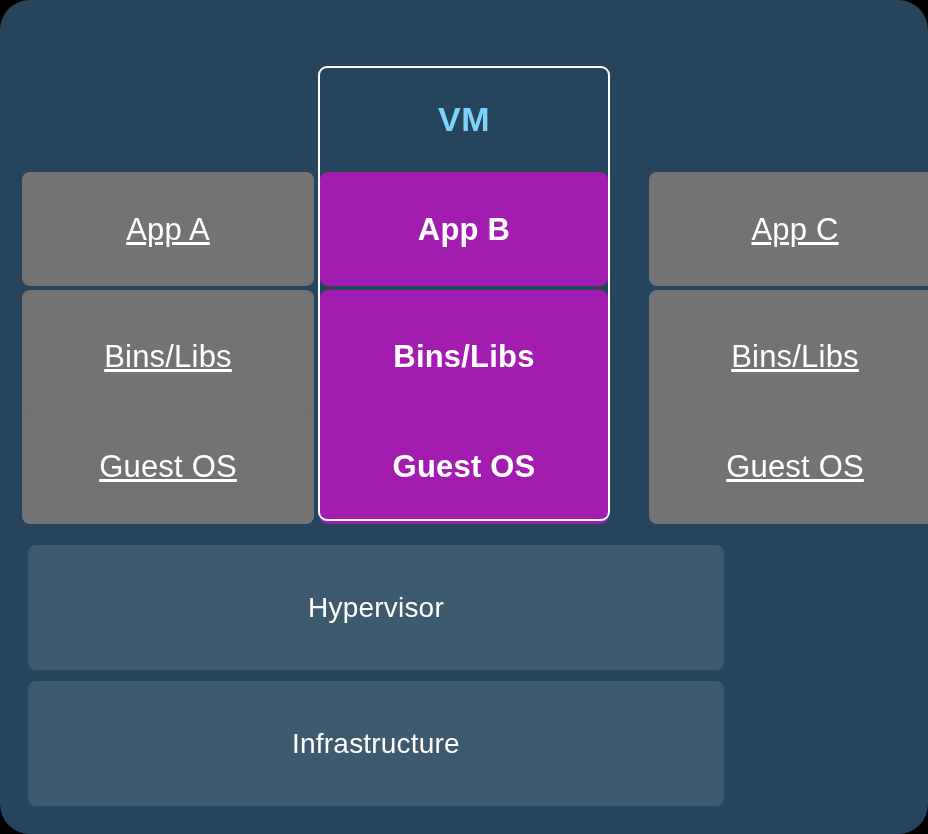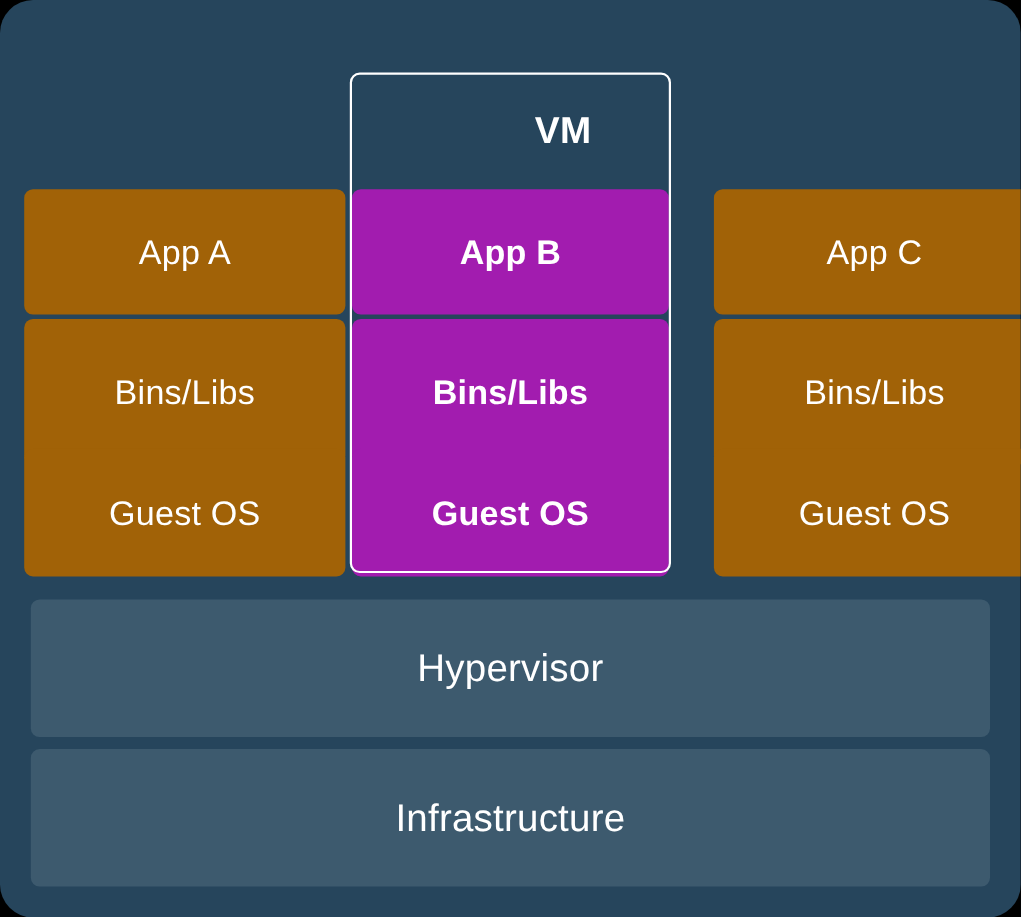--- a/index.html
+++ b/index.html
@@ -34,21 +34,21 @@
     align-items: center;
     justify-content: center;
     box-sizing: border-box;
     color: #ffffff;
     font-size: 31px;
     line-height: 1;
     letter-spacing: 0.2px;
     text-align: center;
     white-space: nowrap;
   }
-  .layer-box.side   { background: #a16207; font-weight: 400; }
+  .layer-box.side   { background: #737373; font-weight: 400; text-decoration: underline; }
   .layer-box.center { background: #a21caf; font-weight: 700; }
 
   
   
   .col-left   { left: 22px;  width: 292px; }
   
   .col-mid    { left: 320px; width: 288px; }
   
   .col-right  { left: 649px; width: 292px; }
 
@@ -72,41 +72,40 @@
   }
   #vm-label {
     position: absolute;
     left: 318px;
     top: 66px;
     width: 292px;
     height: 106px;
     display: flex;
     align-items: center;
     justify-content: center;
-    color: #ffffff;
+    color: #7dd3fc;
     font-size: 34px;
     font-weight: 700;
     letter-spacing: 0.4px;
     z-index: 6;
-    margin-left: 48px;
   }
 
   
   .wide-bar {
     position: absolute;
     left: 28px;
-    width: 872px;
+    width: 696px;
     background: #3d5a6e;
     border-radius: 8px;
     display: flex;
     align-items: center;
     justify-content: center;
     box-sizing: border-box;
     color: #ffffff;
-    font-size: 35px;
+    font-size: 28px;
     font-weight: 400;
     letter-spacing: 0.2px;
     white-space: nowrap;
   }
   #bar-hypervisor    { top: 545px; height: 125px; }
   #bar-infrastructure{ top: 681px; height: 125px; }
 </style>
 </head>
 <body>
 

